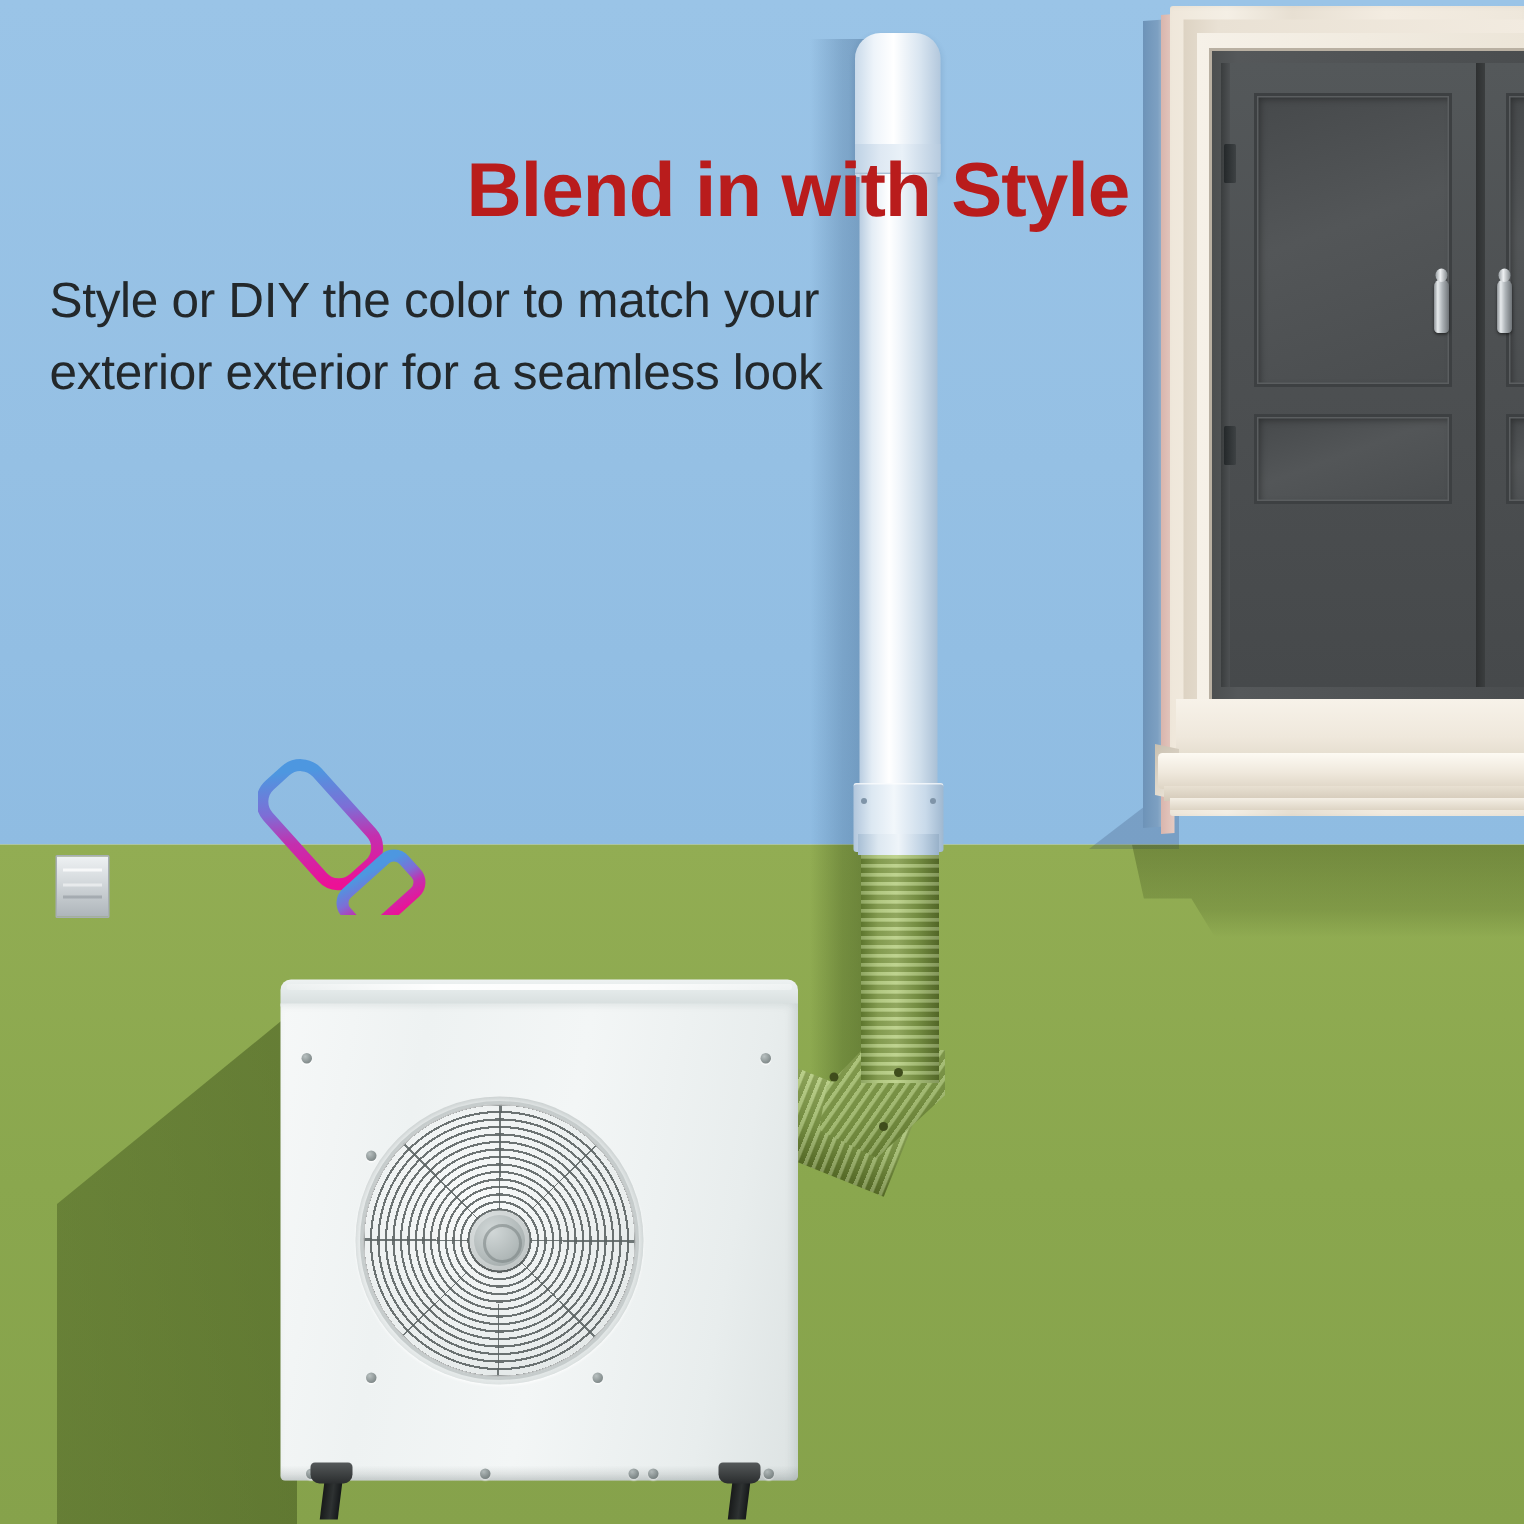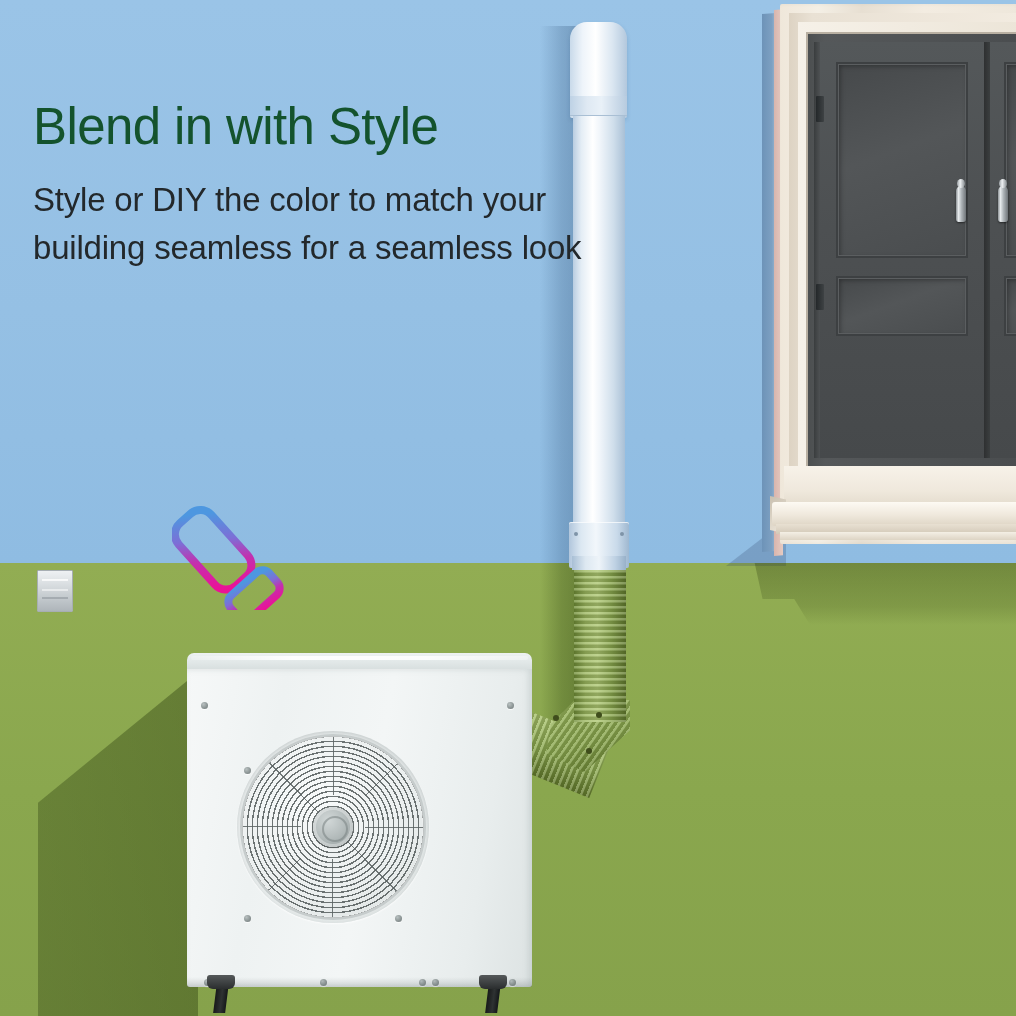--- a/index.html
+++ b/index.html
@@ -21,22 +21,22 @@
     background:linear-gradient(180deg,#9ac4e7 0%, #95c0e4 55%, #8fbce2 100%);
   }
   .wall-lower{
     position:absolute; left:0; top:563px; width:1016px; height:453px;
     background:linear-gradient(180deg,#92ad53 0%, #8aa74e 50%, #86a24b 100%);
   }
 
   
   .text-block{ position:absolute; left:33px; top:100px; width:720px; z-index:40; }
   .headline{
-    font-size:51px; font-weight:400; color:#14532d;
-    letter-spacing:-0.6px; line-height:1.06; white-space:nowrap;
+    font-size:51px; font-weight:700; color:#b91c1c;
+    letter-spacing:-0.6px; line-height:1.06; white-space:nowrap;text-align:right;
   }
   .subline{
     margin-top:22px; font-size:33px; font-weight:400; color:#23282b;
     line-height:1.45; letter-spacing:-0.2px;
   }
   .subline span{ display:block; }
 
   
   .roller-icon{ position:absolute; left:172px; top:470px; width:140px; height:140px; z-index:45; }
 
@@ -436,17 +436,17 @@
       <path d="M42 30 L42 86"></path>
       <path d="M42 100 L42 116"></path>
       <rect x="16" y="104" width="52" height="30" rx="9" ry="9"></rect>
     </g>
   </svg>
 
   <div class="text-block">
     <div class="headline">Blend in with Style</div>
     <div class="subline">
       <span>Style or DIY the color to match your</span>
-      <span>building seamless for a seamless look</span>
+      <span>exterior exterior for a seamless look</span>
     </div>
   </div>
 
 </div>
 
 </body></html>

